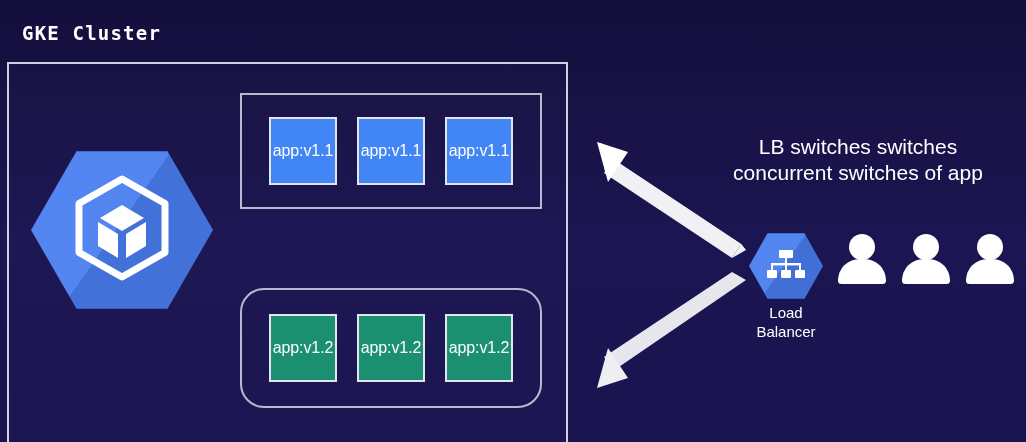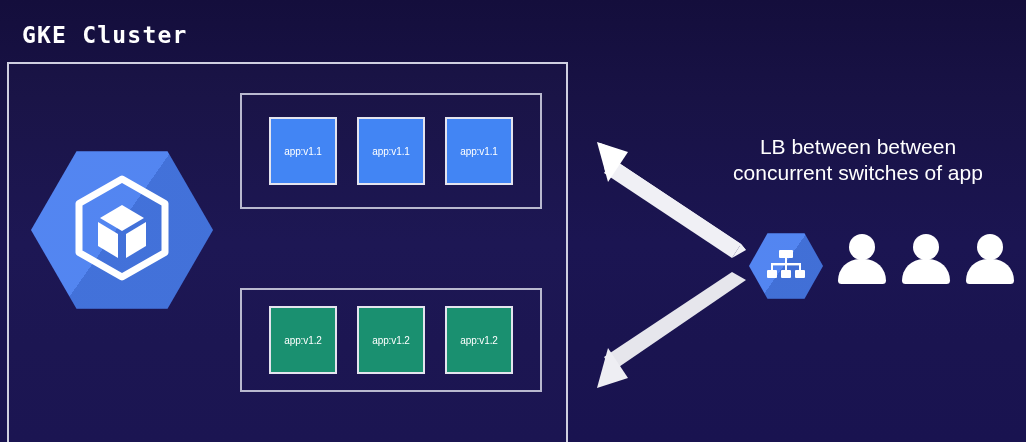--- a/index.html
+++ b/index.html
@@ -16,21 +16,21 @@
     font-family: "Liberation Sans", sans-serif;
     -webkit-font-smoothing: antialiased;
   }
 
   
   .cluster-title {
     position: absolute;
     left: 22px;
     top: 22px;
     font-family: "DejaVu Sans Mono", "Liberation Mono", monospace;
-    font-size: 23px;
+    font-size: 19px;
     font-weight: 700;
     letter-spacing: 1.2px;
     color: #ffffff;
   }
 
   
   .cluster-box {
     position: absolute;
     left: 7px;
     top: 62px;
@@ -89,39 +89,40 @@
     position: absolute;
     left: 240px;
     top: 93px;
     width: 302px;
     height: 116px;
     border: 2px solid #b9b9cf;
     box-sizing: border-box;
   }
   .pods-group.lower {
     top: 288px;
-    height: 104px;
+    height: 120px;
+    border-radius: 24px;
   }
   .pod-row {
     display: flex;
     justify-content: center;
     gap: 20px;
     align-items: center;
     height: 100%;
   }
   .pod {
     width: 68px;
     height: 68px;
     border: 2px solid #e4e4ee;
     box-sizing: border-box;
     display: flex;
     align-items: center;
     justify-content: center;
     color: #ffffff;
-    font-size: 10px;
+    font-size: 16px;
     letter-spacing: -0.1px;
   }
   .pod.v11 { background: #4285f4; }
   .pod.v12 { background: #1a9070; }
 
   .pods-caption {
     position: absolute;
     left: 240px;
     top: 238px;
     width: 302px;
@@ -293,35 +294,39 @@
         <rect x="18" y="9" width="2" height="7" fill="#ffffff"></rect>
         <rect x="4" y="14" width="30" height="2.4" fill="#ffffff"></rect>
         <rect x="4" y="16" width="2" height="5" fill="#ffffff"></rect>
         <rect x="18" y="16" width="2" height="5" fill="#ffffff"></rect>
         <rect x="32" y="16" width="2" height="5" fill="#ffffff"></rect>
         <rect x="0" y="21" width="10" height="8" rx="1" fill="#ffffff"></rect>
         <rect x="14" y="21" width="10" height="8" rx="1" fill="#ffffff"></rect>
         <rect x="28" y="21" width="10" height="8" rx="1" fill="#ffffff"></rect>
       </svg>
     </div>
+    <div class="lb-label">
+      <span>Load</span><br>
+      <span>Balancer</span>
+    </div>
   </div>
 
   <div class="users">
     <div class="user">
       <div class="user-head"></div>
       <div class="user-body"></div>
     </div>
     <div class="user">
       <div class="user-head"></div>
       <div class="user-body"></div>
     </div>
     <div class="user">
       <div class="user-head"></div>
       <div class="user-body"></div>
     </div>
   </div>
 
   <div class="lb-caption">
-    <span>LB between between</span>
+    <span>LB switches switches</span>
     <span class="l2">concurrent switches of app</span>
   </div>
 
 </div>
 
 </body></html>

